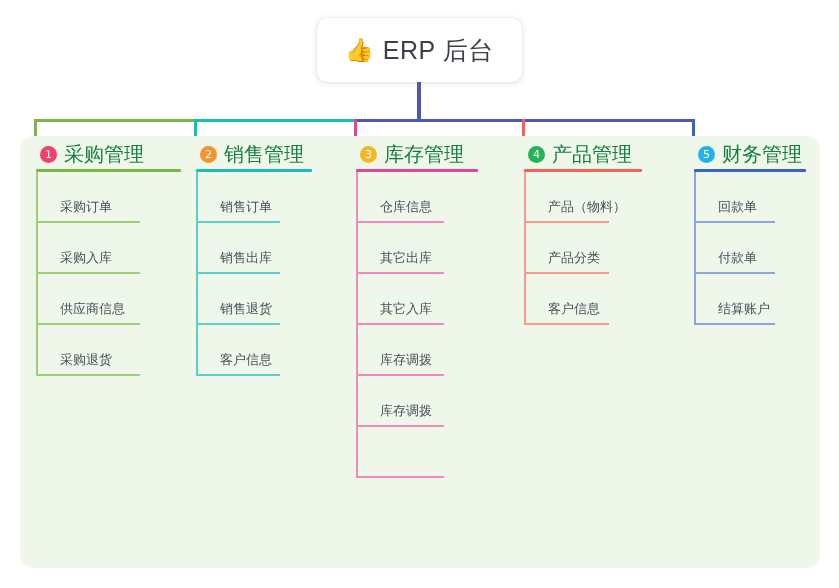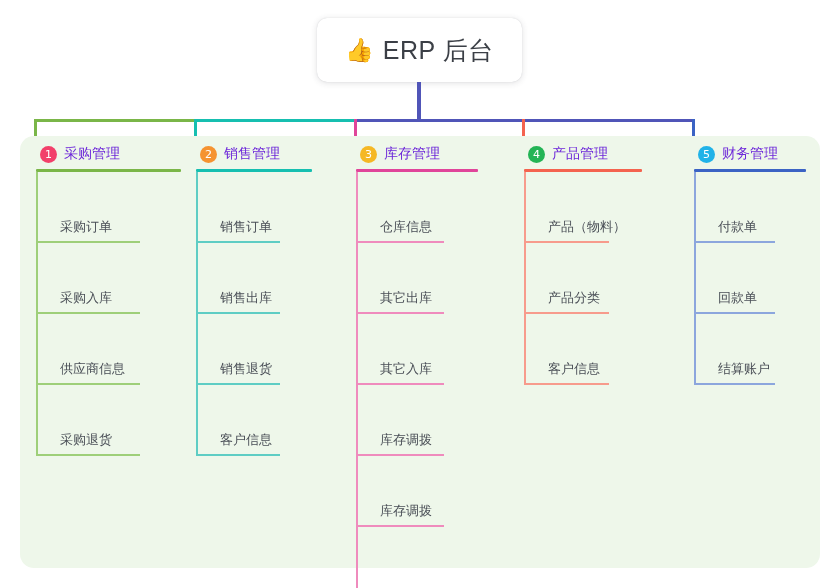--- a/index.html
+++ b/index.html
@@ -80,40 +80,40 @@
     color: #ffffff;
     font-size: 11px;
     line-height: 17px;
     text-align: center;
     display: inline-block;
     margin-right: 7px;
     flex: 0 0 auto;
     font-family: "DejaVu Sans", sans-serif;
   }
   .col-title {
-    font-size: 14px;
-    color: #6d28d9;
+    font-size: 20px;
+    color: #15803d;
     white-space: nowrap;
   }
   .header-rule {
     position: absolute;
     left: 0;
     bottom: 0;
     height: 3px;
     border-radius: 1px;
   }
 
   
   .leaves {
     position: relative;
     margin-top: 0;
   }
   .leaf {
     position: relative;
-    height: 71px;
+    height: 51px;
     box-sizing: border-box;
     display: flex;
     align-items: flex-end;
   }
   .leaf .spine {
     position: absolute;
     left: 0;
     top: 0;
     bottom: 0;
     width: 2px;
@@ -277,26 +277,26 @@
       <div class="column" style="left: 674px; width: 112px;">
         <div class="col-header">
           <span class="badge" style="background: rgb(33, 179, 232);">5</span>
           <span class="col-title">财务管理</span>
           <span class="header-rule" style="background: rgb(59, 99, 196); width: 112px;"></span>
         </div>
         <div class="leaves">
           <div class="leaf">
             <span class="spine" style="background: rgb(140, 166, 221);"></span>
             <span class="underline" style="background: rgb(140, 166, 221); width: 81px;"></span>
-            <span class="leaf-label">付款单</span>
+            <span class="leaf-label">回款单</span>
           </div>
           <div class="leaf">
             <span class="spine" style="background: rgb(140, 166, 221);"></span>
             <span class="underline" style="background: rgb(140, 166, 221); width: 81px;"></span>
-            <span class="leaf-label">回款单</span>
+            <span class="leaf-label">付款单</span>
           </div>
           <div class="leaf">
             <span class="spine" style="background: rgb(140, 166, 221);"></span>
             <span class="underline" style="background: rgb(140, 166, 221); width: 81px;"></span>
             <span class="leaf-label">结算账户</span>
           </div>
         </div>
       </div>
     </div>
 </div>

